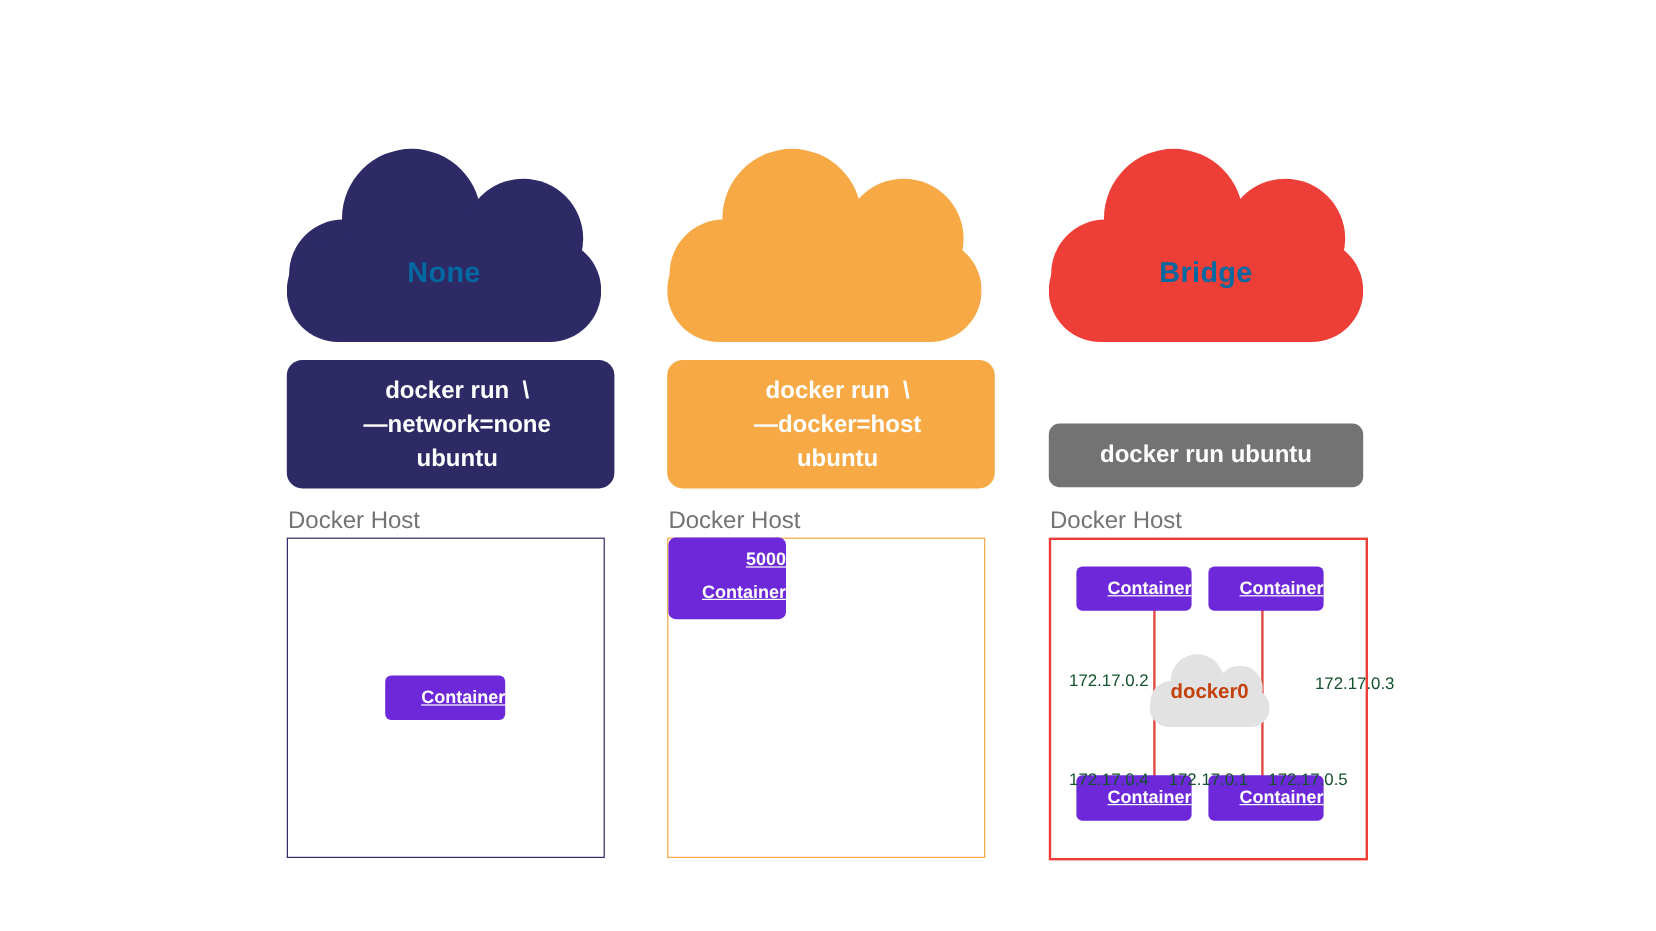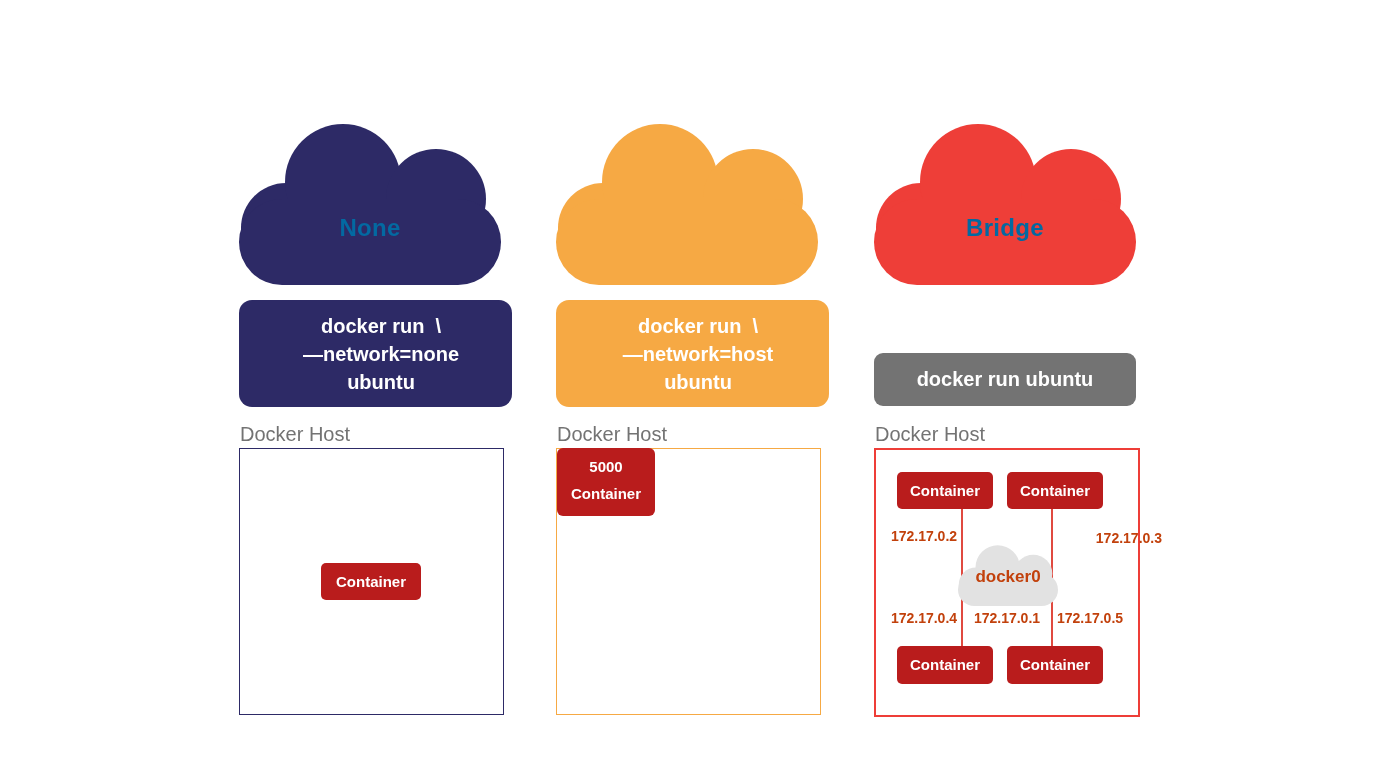--- a/index.html
+++ b/index.html
@@ -47,23 +47,23 @@
     position: absolute; left: 1px; top: 423px;
     font-size: 20px; font-weight: 400; color: #737373;
   }
   .host-box { position: absolute; left: 0; top: 448px; width: 263px; height: 265px; background: #ffffff; }
   .col-none   .host-box { border: 1px solid #2D2A66; }
   .col-host   .host-box { border: 1px solid #F6A944; }
   .col-bridge .host-box { border: 2px solid #EE3E38; width: 262px; }
 
   
   .chip {
-    position: absolute; background: #b91c1c; color: #ffffff;
-    font-weight: 700; font-size: 15px; text-align: center;
-    border-radius: 5px; z-index: 2;
+    position: absolute; background: #6d28d9; color: #ffffff;
+    font-weight: 700; font-size: 15px; text-align: right;
+    border-radius: 5px; z-index: 2; text-decoration: underline;
   }
   .chip-none { left: 81px; top: 114px; width: 100px; height: 37px; line-height: 37px; }
   .chip-host {
     left: 1px; top: 448px; width: 98px; height: 68px;
     line-height: 27px; padding-top: 5px; box-sizing: border-box; border-radius: 6px;
   }
   .chip-tl { left: 21px;  top: 22px;  width: 96px; height: 37px; line-height: 37px; }
   .chip-tr { left: 131px; top: 22px;  width: 96px; height: 37px; line-height: 37px; }
   .chip-bl { left: 21px;  top: 196px; width: 96px; height: 38px; line-height: 38px; }
   .chip-br { left: 131px; top: 196px; width: 96px; height: 38px; line-height: 38px; }
@@ -73,21 +73,21 @@
   .vline-left  { left: 85px; }
   .vline-right { left: 175px; }
   .mini-cloud { position: absolute; left: 82px; top: 93px; width: 100px; height: 63px; z-index: 3; }
   .mini-cloud svg { position: absolute; left: 0; top: 0; width: 100%; height: 100%; fill: #E2E2E2; }
   .mini-cloud-label {
     position: absolute; left: 0; top: 24px; width: 100%;
     text-align: center; font-size: 17px; font-weight: 700; color: #c2410c;
   }
   .ip {
     position: absolute; width: 140px; text-align: center;
-    font-size: 14px; font-weight: 700; color: #c2410c; z-index: 2;
+    font-size: 14px; font-weight: 400; color: #14532d; z-index: 2; margin-top: 31px;
   }
   .ip-tl { left: -22px; top: 78px; }
   .ip-tr { left: 146px; top: 80px; text-align: right; }
   .ip-bl { left: -22px; top: 160px; }
   .ip-bc { left: 61px;  top: 160px; }
   .ip-br { left: 144px; top: 160px; }
 </style>
 </head>
 <body>
 
@@ -118,21 +118,21 @@
     <div class="cloud">
       <svg viewBox="0 0 262 167" preserveAspectRatio="none" aria-hidden="true">
         <circle cx="47" cy="110" r="45"></circle>
         <circle cx="104" cy="64" r="58"></circle>
         <circle cx="197" cy="81" r="50"></circle>
         <rect x="0" y="81" width="262" height="86" rx="43"></rect>
       </svg>
     </div>
     <div class="cmd cmd-multi">
       <div class="cmd-line">docker run  \</div>
-      <div class="cmd-line">—network=host</div>
+      <div class="cmd-line">—docker=host</div>
       <div class="cmd-line">ubuntu</div>
     </div>
     <div class="host-label">Docker Host</div>
     <div class="host-box"></div>
     <div class="chip chip-host">
       <div>5000</div>
       <div>Container</div>
     </div>
   </section>
 

